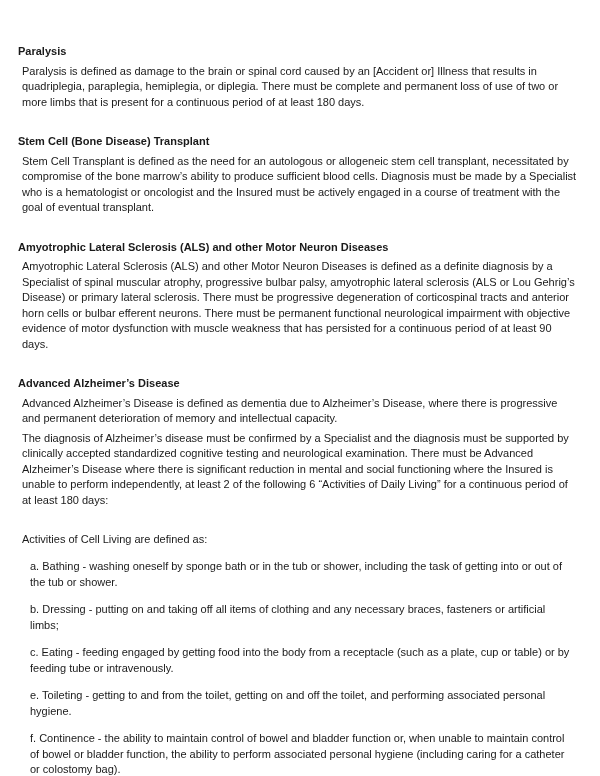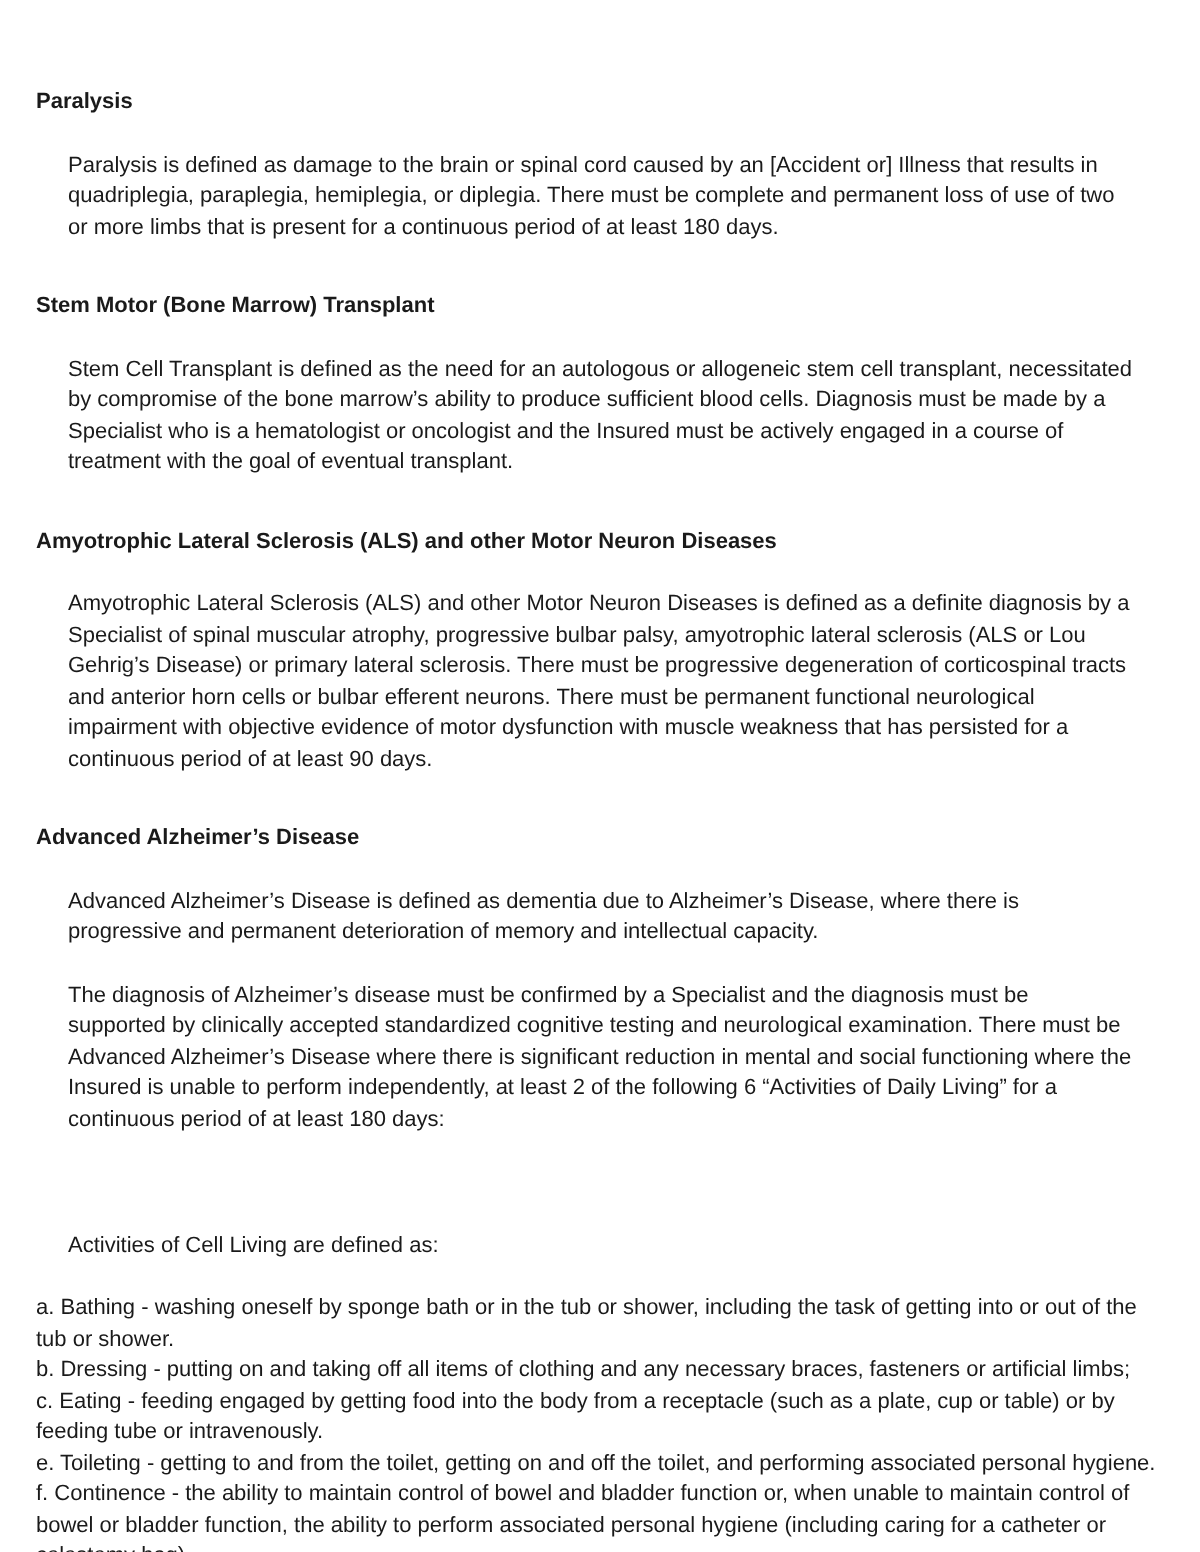--- a/index.html
+++ b/index.html
@@ -20,41 +20,41 @@
     color: #1a1a1a;
     overflow: hidden;
   }
   .section {
     margin: 0 0 24px 0;
   }
   .heading {
     font-weight: bold;
   }
   .para {
-    margin: 16px;
+    margin: 4px;
   }
   .spacer {
     height: 15.5px;
   }
   .adl-item {
-    margin: 0;
+    margin: 12px;
   }
 </style>
 </head>
 <body>
 
 <div class="page">
 
   <div class="section">
     <div class="heading">Paralysis</div>
     <p class="para">Paralysis is defined as damage to the brain or spinal cord caused by an [Accident or] Illness that results in quadriplegia, paraplegia, hemiplegia, or diplegia. There must be complete and permanent loss of use of two or more limbs that is present for a continuous period of at least 180 days.</p>
   </div>
 
   <div class="section">
-    <div class="heading">Stem Motor (Bone Marrow) Transplant</div>
+    <div class="heading">Stem Cell (Bone Disease) Transplant</div>
     <p class="para">Stem Cell Transplant is defined as the need for an autologous or allogeneic stem cell transplant, necessitated by compromise of the bone marrow’s ability to produce sufficient blood cells. Diagnosis must be made by a Specialist who is a hematologist or oncologist and the Insured must be actively engaged in a course of treatment with the goal of eventual transplant.</p>
   </div>
 
   <div class="section">
     <div class="heading">Amyotrophic Lateral Sclerosis (ALS) and other Motor Neuron Diseases</div>
     <p class="para">Amyotrophic Lateral Sclerosis (ALS) and other Motor Neuron Diseases is defined as a definite diagnosis by a Specialist of spinal muscular atrophy, progressive bulbar palsy, amyotrophic lateral sclerosis (ALS or Lou Gehrig’s Disease) or primary lateral sclerosis. There must be progressive degeneration of corticospinal tracts and anterior horn cells or bulbar efferent neurons. There must be permanent functional neurological impairment with objective evidence of motor dysfunction with muscle weakness that has persisted for a continuous period of at least 90 days.</p>
   </div>
 
   <div class="section">
     <div class="heading">Advanced Alzheimer’s Disease</div>

